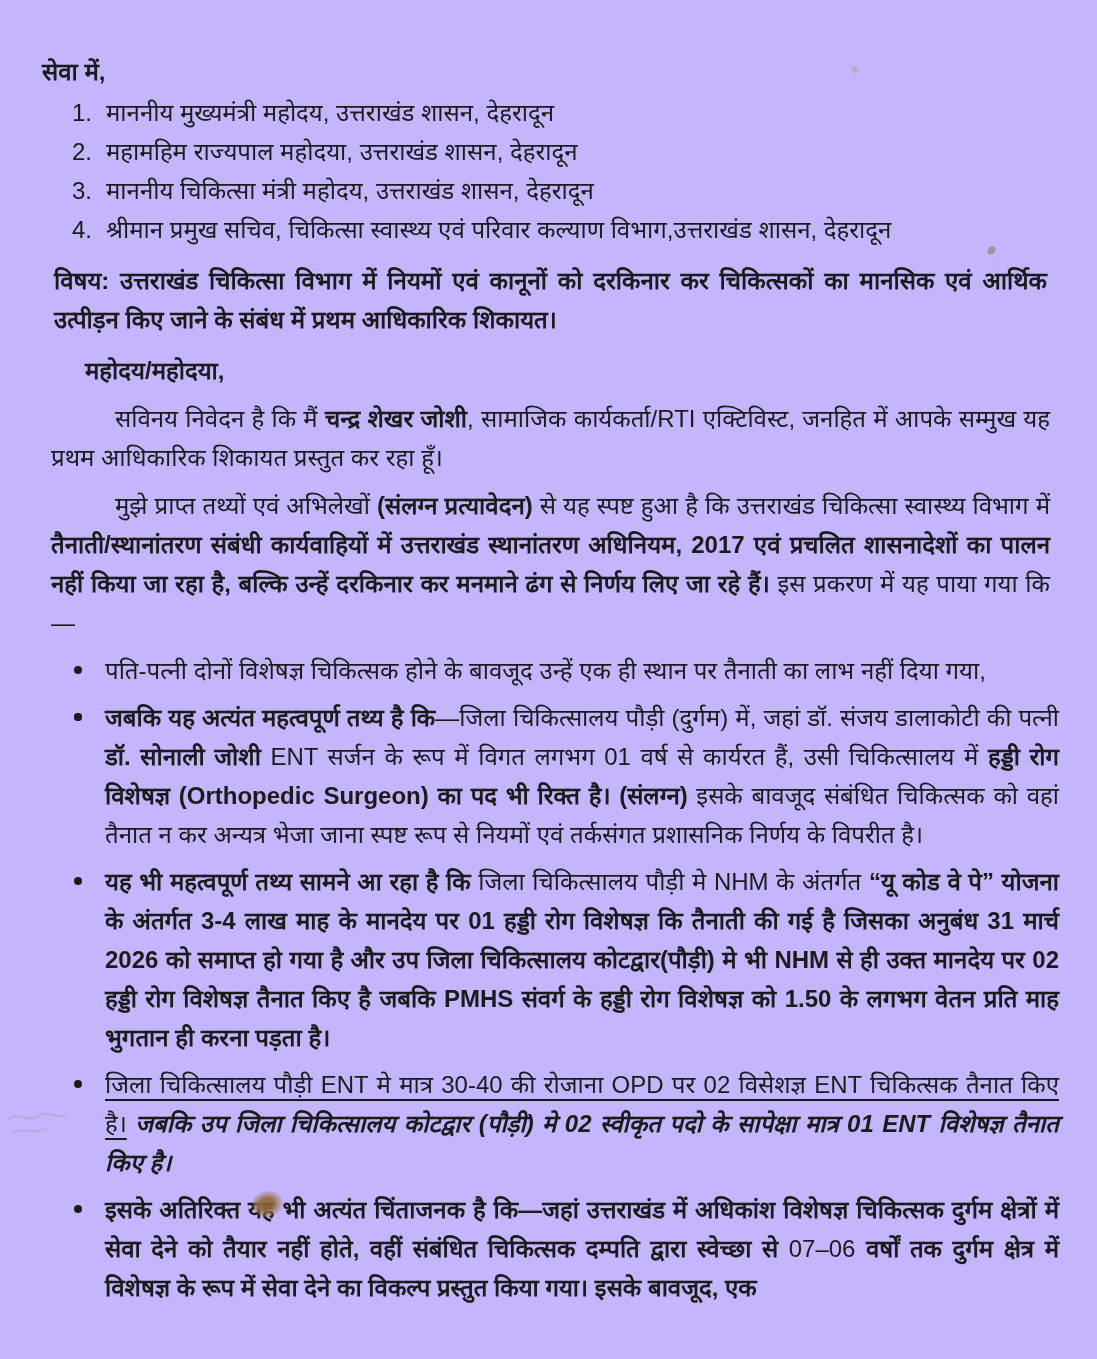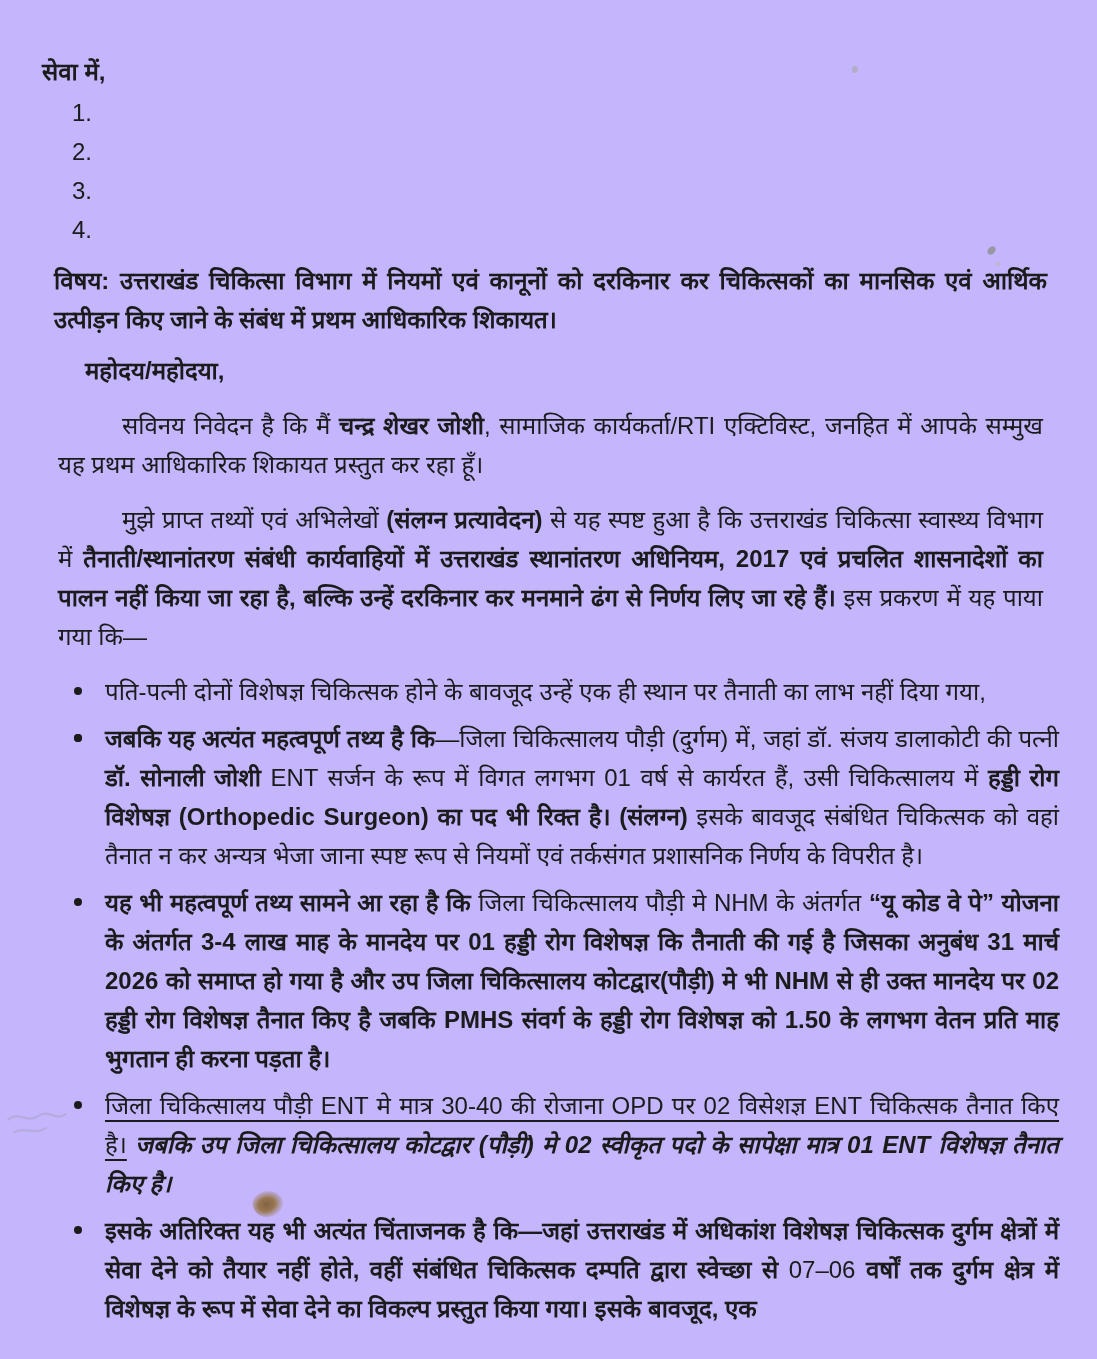--- a/index.html
+++ b/index.html
@@ -19,21 +19,21 @@
   .b{font-weight:bold;}
   .i{font-style:italic;}
   .u{text-decoration:underline;text-decoration-thickness:2px;text-underline-offset:6px;}
   .salutation{font-weight:bold;}
   ol.recipients{list-style:none;margin:2px 0 0 0;padding:0 0 0 30px;}
   ol.recipients li{display:flex;}
   ol.recipients .num{flex:0 0 34px;}
   .subject{margin:12px;text-align:justify;}
   .subject .b{font-weight:bold;}
   .greeting{font-weight:bold;margin-left:43px;}
-  p.para{margin:16px;text-align:justify;text-indent:64px;}
+  p.para{margin:9px;text-align:justify;text-indent:64px;}
   ul.bullets{list-style:none;margin:0;padding:0;}
   ul.bullets li{position:relative;padding-left:63px;text-align:justify;margin:8px 0 2px 0;}
   ul.bullets .dot{
     position:absolute;left:32px;top:15px;width:8px;height:8px;border-radius:50%;
     background:#1b1b1b;
   }
   
   .stain{
     position:absolute;left:253px;top:1191px;width:30px;height:26px;
     background:radial-gradient(ellipse 60% 55% at 45% 50%, #7d5b35 0%, #93703f 45%, rgba(150,118,70,.55) 70%, rgba(150,118,70,0) 100%);
@@ -51,29 +51,33 @@
 </head>
 <body>
 
 <div class="page">
 
   <div class="salutation">सेवा में,</div>
 
   <ol class="recipients">
     <li>
       <span class="num">1.</span>
+      <span>माननीय मुख्यमंत्री महोदय, उत्तराखंड शासन, देहरादून</span>
     </li>
     <li>
       <span class="num">2.</span>
+      <span>महामहिम राज्यपाल महोदया, उत्तराखंड शासन, देहरादून</span>
     </li>
     <li>
       <span class="num">3.</span>
+      <span>माननीय चिकित्सा मंत्री महोदय, उत्तराखंड शासन, देहरादून</span>
     </li>
     <li>
       <span class="num">4.</span>
+      <span>श्रीमान प्रमुख सचिव, चिकित्सा स्वास्थ्य एवं परिवार कल्याण विभाग,उत्तराखंड शासन, देहरादून</span>
     </li>
   </ol>
 
   <p class="subject"><span class="b">विषय: उत्तराखंड चिकित्सा विभाग में नियमों एवं कानूनों को दरकिनार कर चिकित्सकों का मानसिक एवं आर्थिक उत्पीड़न किए जाने के संबंध में प्रथम आधिकारिक शिकायत।</span></p>
 
   <div class="greeting">महोदय/महोदया,</div>
 
   <p class="para"><span>सविनय निवेदन है कि मैं </span><span class="b">चन्द्र शेखर जोशी</span><span>, सामाजिक कार्यकर्ता/RTI एक्टिविस्ट, जनहित में आपके सम्मुख यह प्रथम आधिकारिक शिकायत प्रस्तुत कर रहा हूँ।</span></p>
 
   <p class="para"><span>मुझे प्राप्त तथ्यों एवं अभिलेखों </span><span class="b">(संलग्न प्रत्यावेदन)</span><span> से यह स्पष्ट हुआ है कि उत्तराखंड चिकित्सा स्वास्थ्य विभाग में </span><span class="b">तैनाती/स्थानांतरण संबंधी कार्यवाहियों में उत्तराखंड स्थानांतरण अधिनियम, 2017 एवं प्रचलित शासनादेशों का पालन नहीं किया जा रहा है, बल्कि उन्हें दरकिनार कर मनमाने ढंग से निर्णय लिए जा रहे हैं।</span><span> इस प्रकरण में यह पाया गया कि—</span></p>

